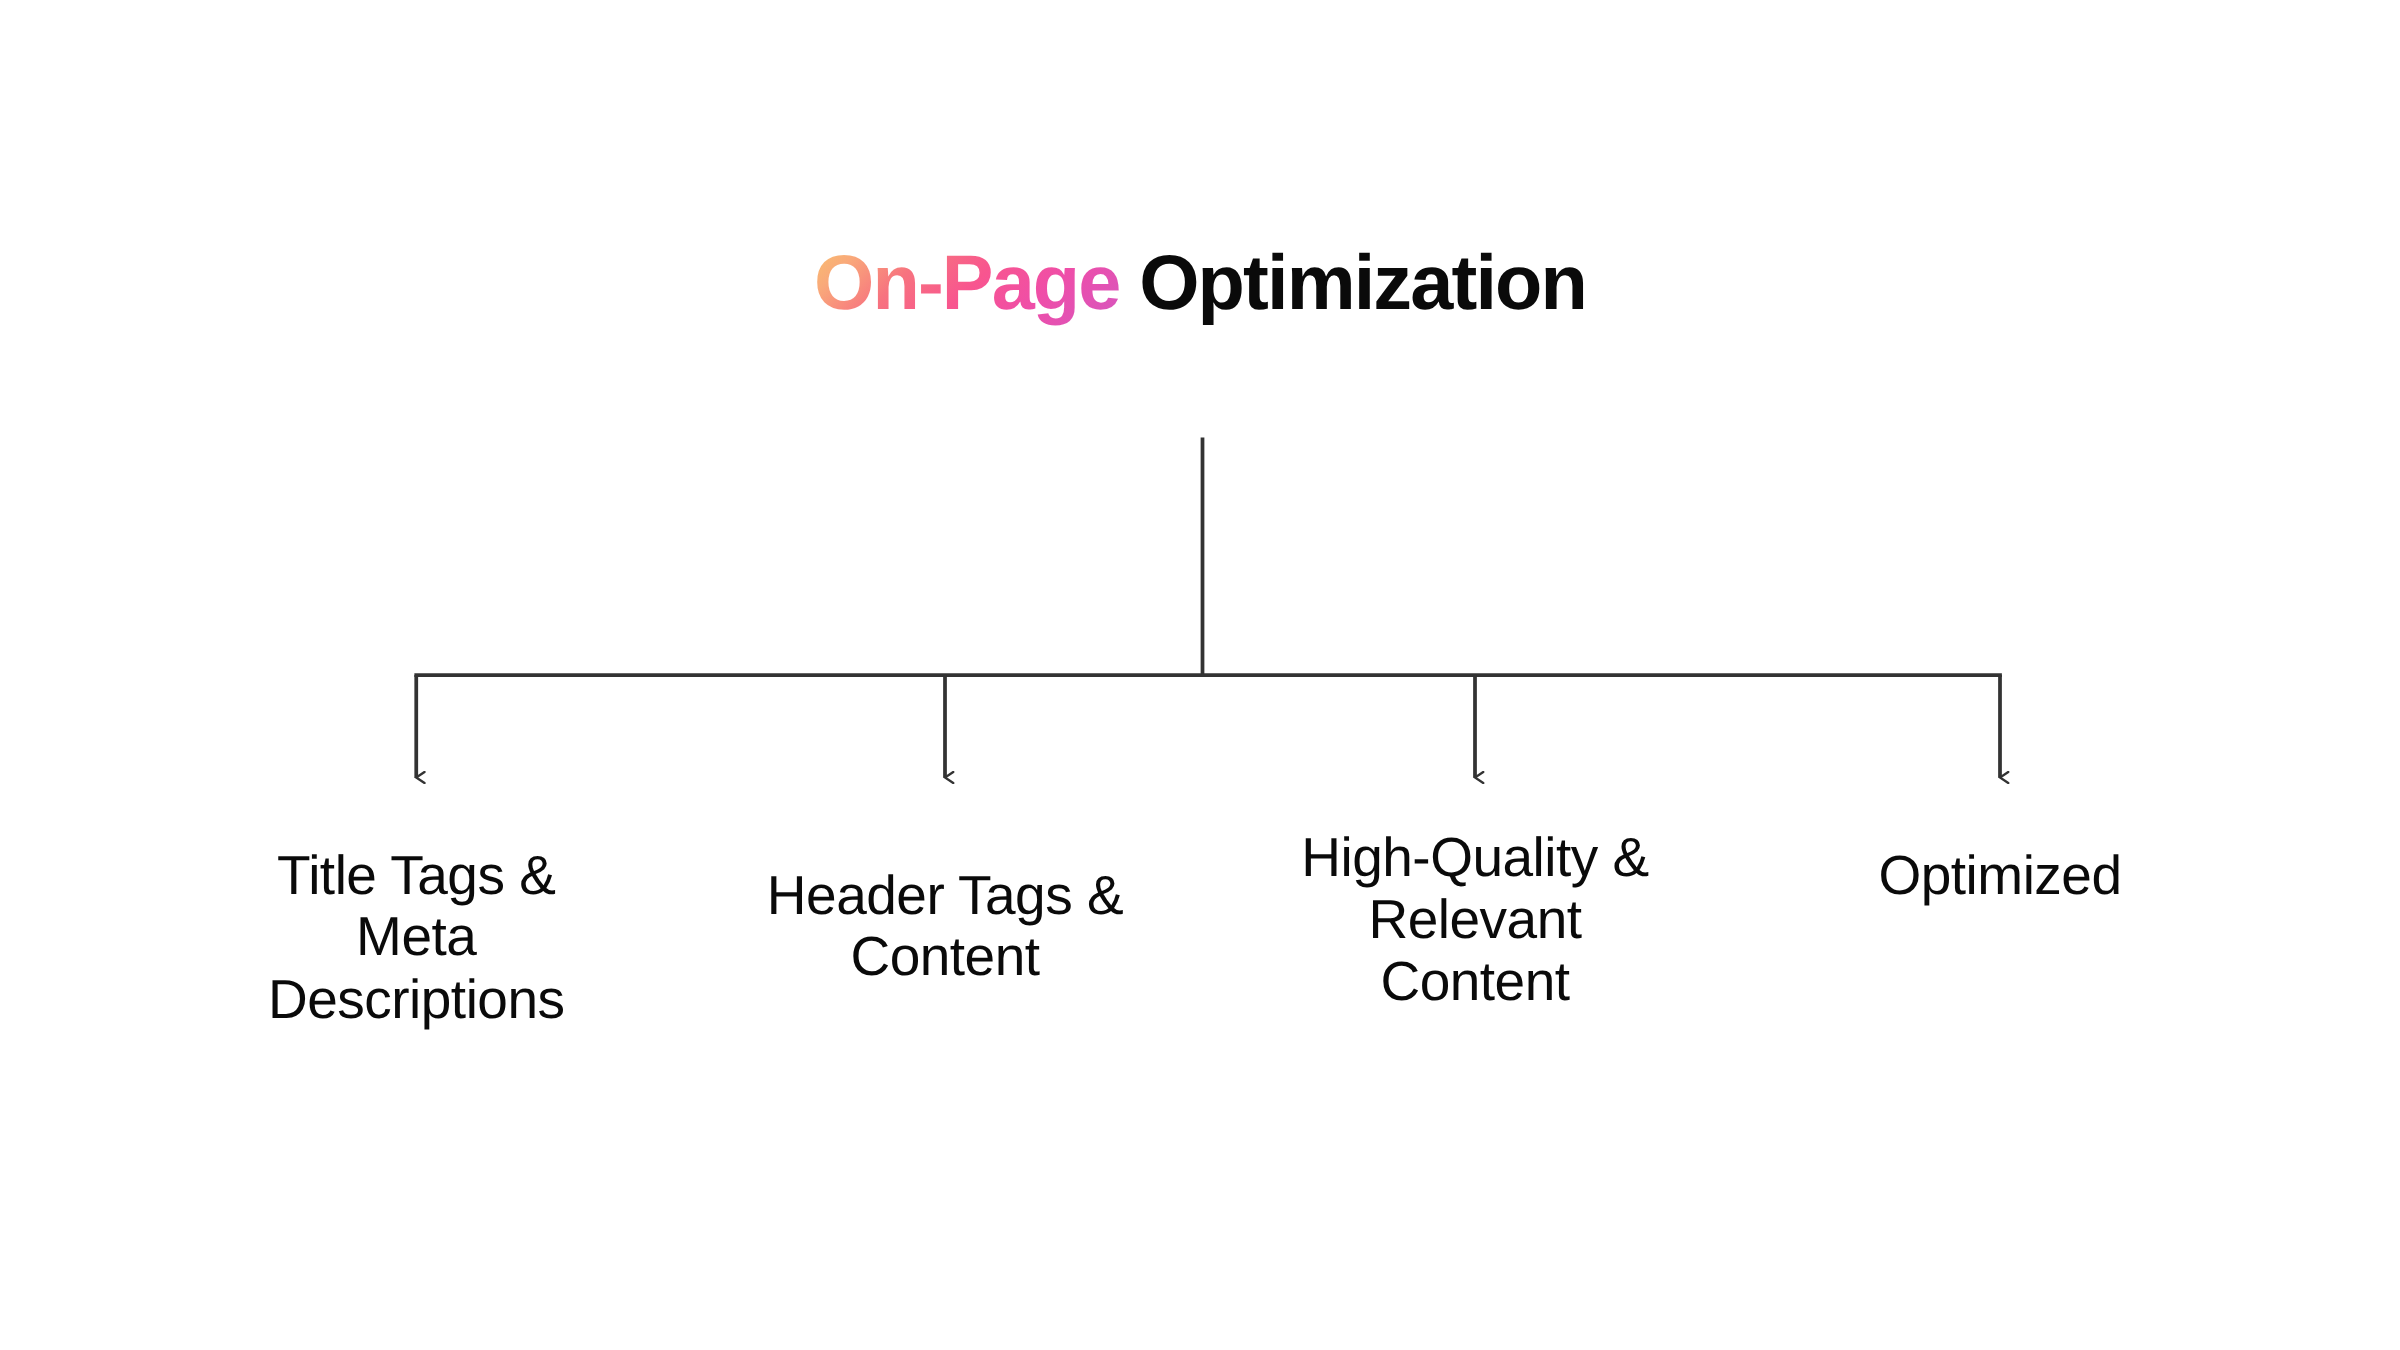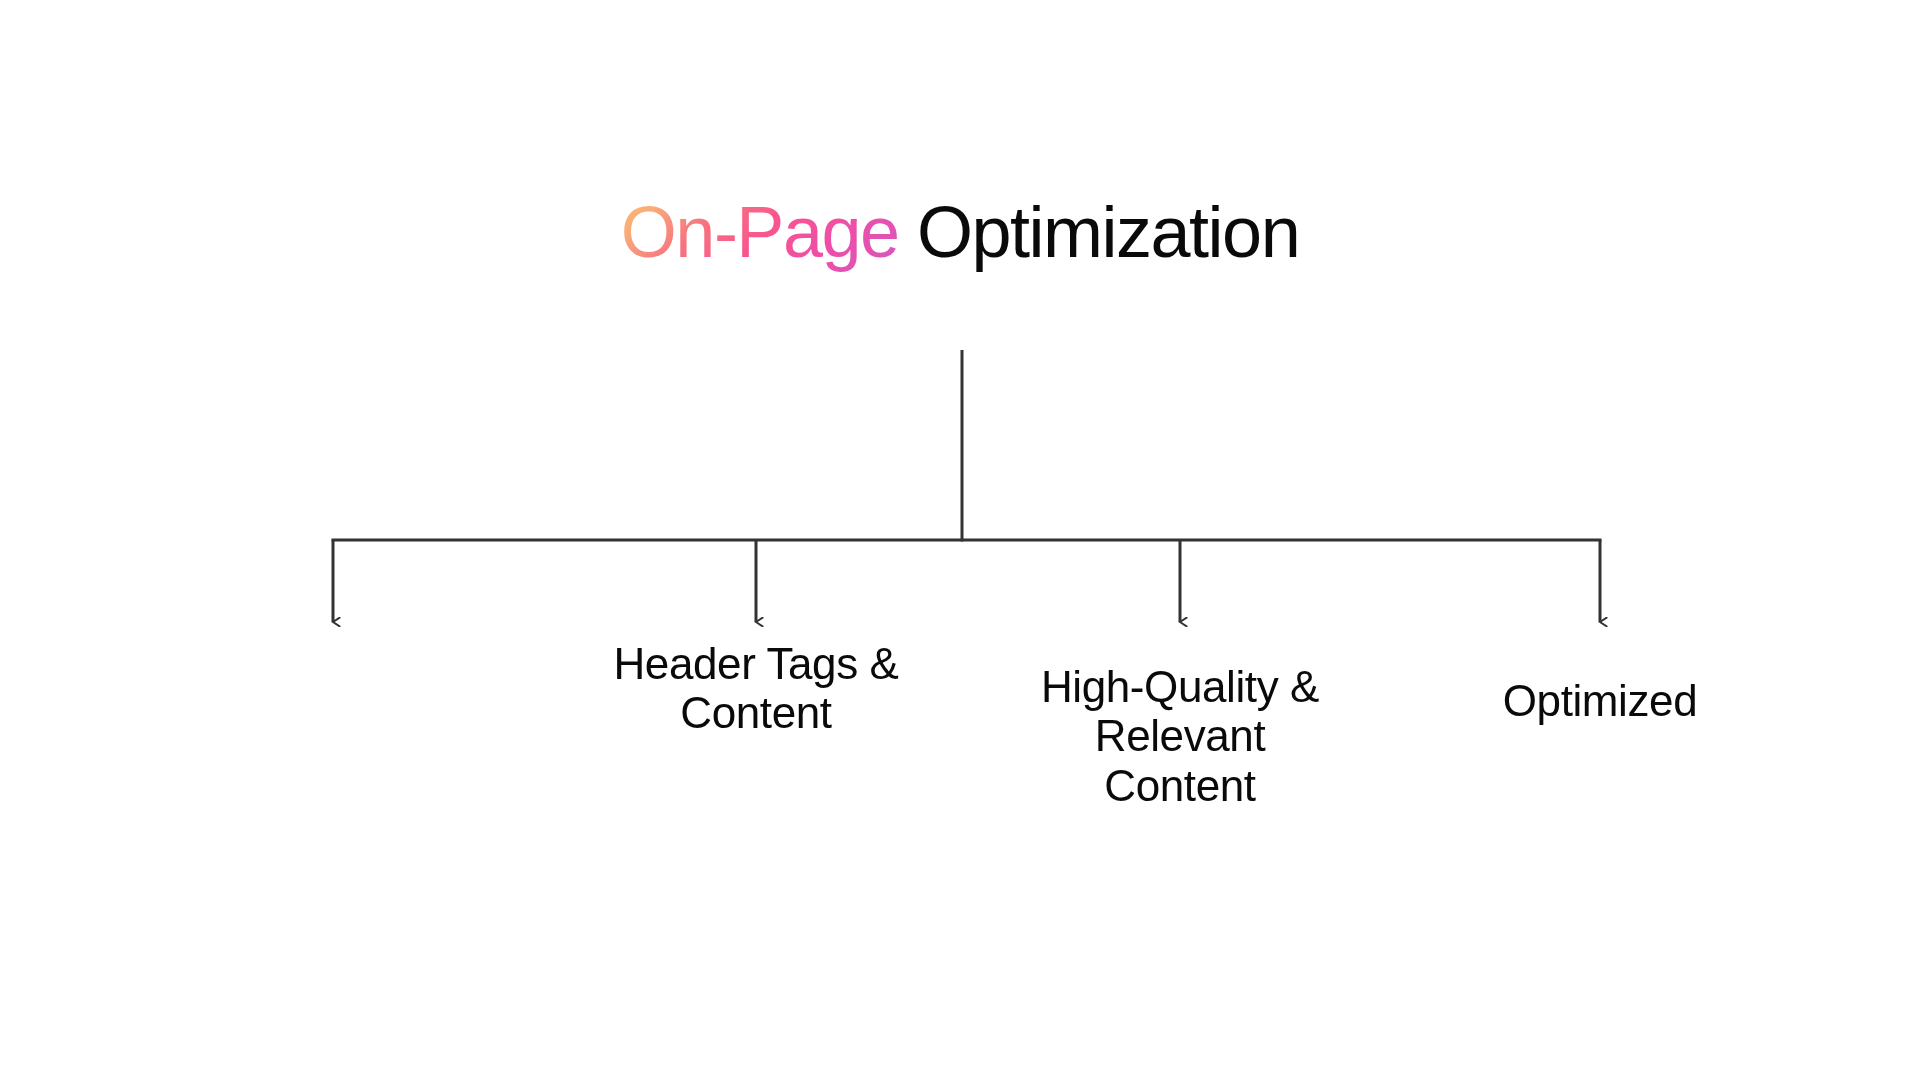--- a/index.html
+++ b/index.html
@@ -25,22 +25,22 @@
   #title-block {
     position: absolute;
     left: 0;
     top: 196px;
     width: 1920px;
     text-align: center;
     white-space: nowrap;
     line-height: 1.0;
   }
   .title-text {
-    font-size: 72px;
-    font-weight: 400;
+    font-size: 62px;
+    font-weight: 700;
     letter-spacing: -1.5px;
   }
   #title-accent {
     background-image: linear-gradient(135deg,
         #f9c46b 0%,
         #f9a97a 14%,
         #f7737f 32%,
         #f8558f 52%,
         #ef4ea8 72%,
         #d556c0 100%);
@@ -67,21 +67,21 @@
   .leaf {
     position: absolute;
     text-align: center;
     color: #0a0a0a;
     font-size: 44px;
     font-weight: 400;
     line-height: 1.12;
     letter-spacing: -0.4px;
   }
   #leaf-0 { left: 153px;  top: 676px; width: 360px; }
-  #leaf-1 { left: 576px;  top: 639px; width: 360px; }
+  #leaf-1 { left: 576px;  top: 692px; width: 360px; }
   #leaf-2 { left: 1000px; top: 662px; width: 360px; }
   #leaf-3 { left: 1420px; top: 676px; width: 360px; }
 </style>
 </head>
 <body>
 
 <div id="canvas">
 
   <div id="title-block">
     <span class="title-text" id="title-accent">On-Page</span><span class="title-text" id="title-main"> Optimization</span>
@@ -103,20 +103,25 @@
       <line x1="333" y1="540" x2="333" y2="622" marker-end="url(#arrowhead)"></line>
 
       <line x1="756" y1="540" x2="756" y2="622" marker-end="url(#arrowhead)"></line>
 
       <line x1="1180" y1="540" x2="1180" y2="622" marker-end="url(#arrowhead)"></line>
 
       <line x1="1600" y1="540" x2="1600" y2="622" marker-end="url(#arrowhead)"></line>
     </g>
   </svg>
 
+  <div class="leaf" id="leaf-0">
+    <div>Title Tags &amp;</div>
+    <div>Meta</div>
+    <div>Descriptions</div>
+  </div>
 
   <div class="leaf" id="leaf-1">
     <div>Header Tags &amp;</div>
     <div>Content</div>
   </div>
 
   <div class="leaf" id="leaf-2">
     <div>High-Quality &amp;</div>
     <div>Relevant</div>
     <div>Content</div>

